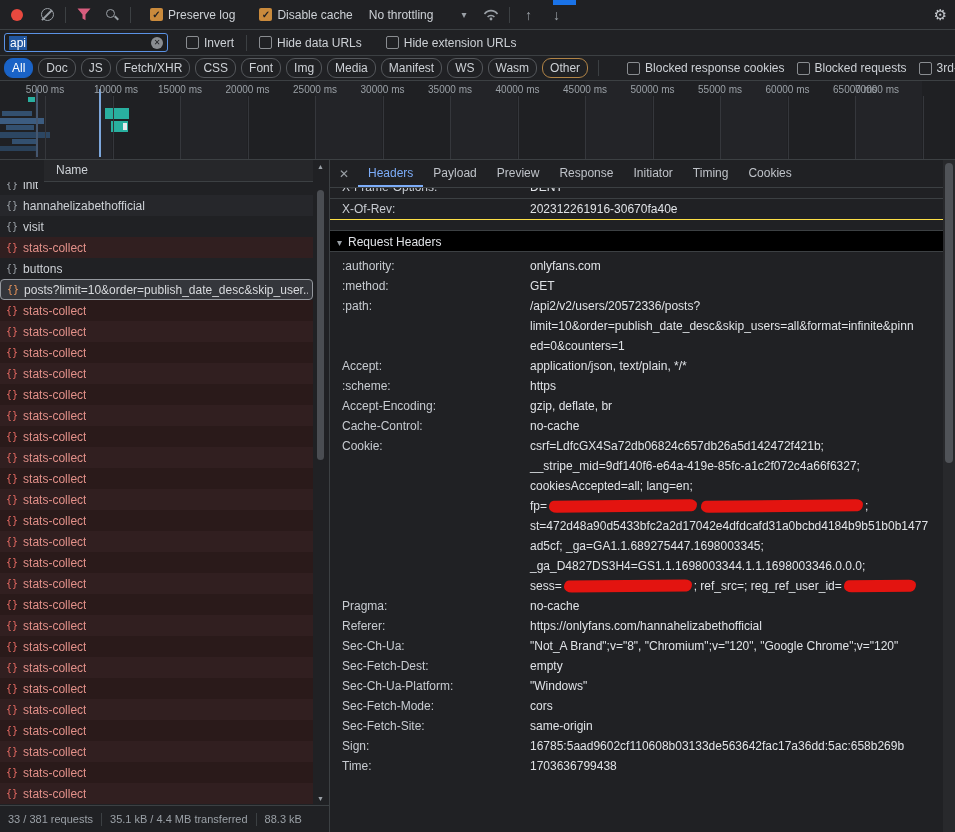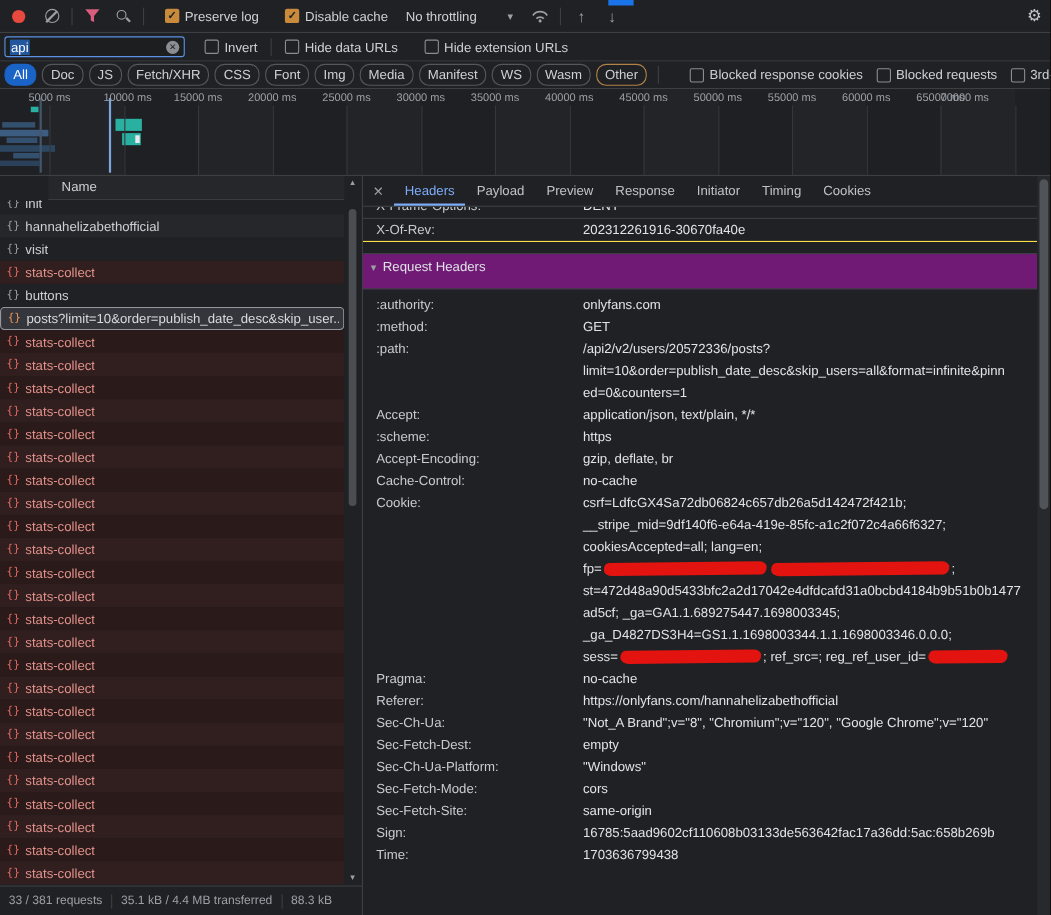--- a/index.html
+++ b/index.html
@@ -76,21 +76,21 @@
   .close-x{width:28px;text-align:center;color:#9aa0a6;font-size:12px;cursor:pointer;flex:0 0 auto;}
   .tab{padding:0 10px;line-height:27px;color:#bfc3c9;cursor:pointer;flex:0 0 auto;}
   .tab.active{color:#7cacf8;box-shadow:inset 0 -2px 0 #7cacf8;}
   .dbody{position:absolute;top:28px;left:0;right:0;bottom:0;padding-left:12px;overflow:hidden;}
   .hrow{display:grid;grid-template-columns:188px 1fr;line-height:20px;}
   .hname{color:#c7cbd1;}
   .hval{color:#e0e3e7;}
   .clip-row{height:10px;overflow:hidden;position:relative;margin-left:-12px;padding-left:12px;border-bottom:1px solid #3c4043;}
   .clip-inner{position:absolute;bottom:1px;left:12px;right:0;}
   .revrow-wrap{margin-left:-12px;padding-left:12px;border-bottom:1px solid #fde047;}
-  .sect{margin:10px 0 4px -12px;height:33px;line-height:22px;background:#701a75;border-top:1px solid #3c4043;border-bottom:1px solid #3c4043;box-sizing:border-box;padding-left:7px;color:#dfe2e6;cursor:pointer;}
+  .sect{margin:10px 0 4px -12px;height:22px;line-height:22px;background:#000000;border-top:1px solid #3c4043;border-bottom:1px solid #3c4043;box-sizing:border-box;padding-left:7px;color:#dfe2e6;cursor:pointer;}
   .tri{color:#9aa0a6;margin-right:6px;font-size:10px;}
   .vline{line-height:20px;white-space:nowrap;}
   .redact{display:inline-block;height:12px;background:#e31410;border-radius:8px 12px 9px 13px / 10px 8px 12px 9px;vertical-align:-2px;margin:0 2px;transform:rotate(-0.6deg);}
 
   .right-scroll{position:absolute;right:0;top:0;width:12px;bottom:0;background:#28292c;}
   .rs-thumb{position:absolute;left:2px;top:3px;width:8px;height:300px;border-radius:4px;background:#505358;cursor:pointer;}
 </style>
 </head>
 <body>
 

